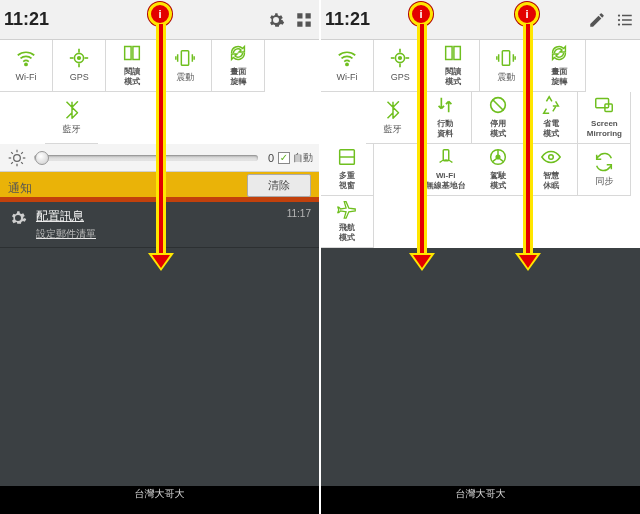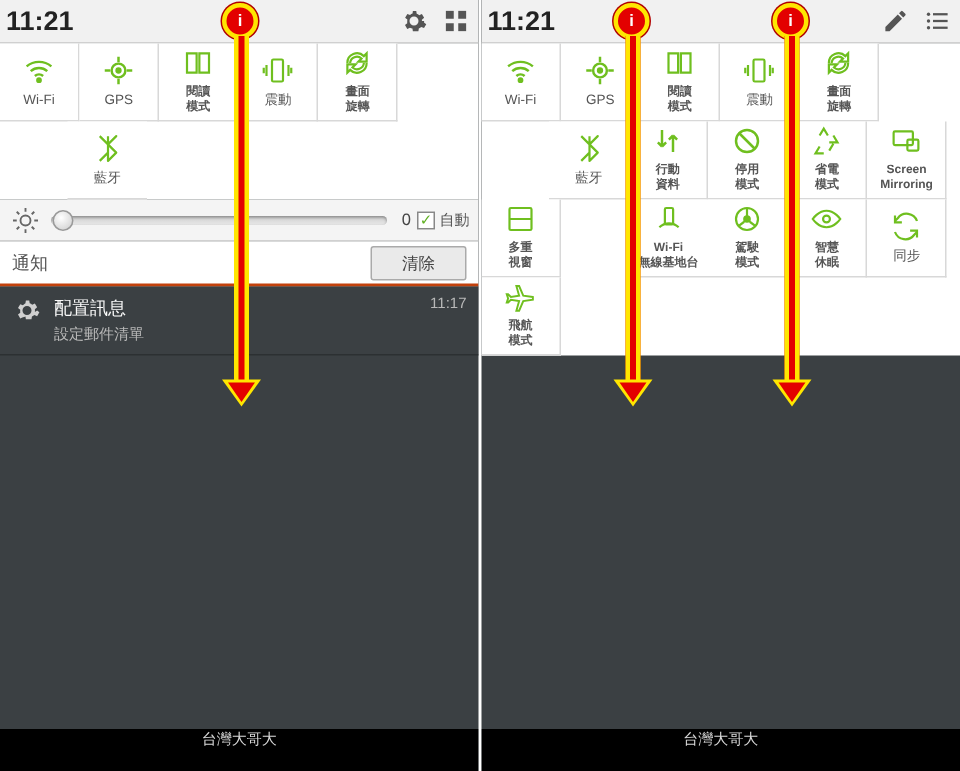--- a/index.html
+++ b/index.html
@@ -16,21 +16,21 @@
     width: 319px;
     height: 514px;
     position: relative;
     background: #3b4043;
     overflow: hidden;
   }
   .panel + .panel { margin-left: 2px; }
 
   
   .statusbar {
-    height: 29px;
+    height: 40px;
     background: #f1f1f1;
     display: flex;
     align-items: center;
     padding: 0 4px;
     border-bottom: 1px solid #d0d0d0;
   }
   .statusbar .clock { font-size: 18px; font-weight: bold; color: #222; }
   .statusbar .spacer { flex: 1; }
   .sb-ico { width: 22px; height: 22px; display: flex; align-items:center; justify-content:center; margin-left: 6px; color:#555;}
   .sb-ico svg { width: 18px; height: 18px; }
@@ -88,45 +88,45 @@
     background: radial-gradient(circle at 40% 35%, #fff, #ccc);
     border: 1px solid #999;
   }
   .brightness .val { font-size: 11px; color:#444; margin: 0 4px;}
   .brightness .chk { width: 12px; height: 12px; border: 1px solid #888; background:#fff; margin-right:3px; display:inline-flex; align-items:center; justify-content:center;}
   .brightness .chk.on::after { content:"✓"; font-size:10px; color:#5fb020; }
   .brightness .chklbl { font-size: 10px; color:#555; }
 
   .subhead {
     height: 30px;
-    background: #ffffff;
-    display: flex;
-    align-items: center;
+    background: #eab308;
+    display: flex;
+    align-items: flex-end;
     padding: 0 8px;
-    border-bottom: 2px solid #c2410c;
+    border-bottom: 5px solid #c2410c;
   }
   .subhead .title { font-size: 12px; color: #555; flex:1;}
   .subhead .clearbtn {
     border: 1px solid #aaa;
     background: #eaeaea;
     font-size: 11px;
     color: #444;
     padding: 3px 20px;
     border-radius: 2px;
   }
 
   .notif {
     background: #3b4043;
     border-bottom: 1px solid #2c3032;
     display: flex;
     padding: 6px 8px;
     color: #e8e8e8;
   }
   .notif .nicon { width: 20px; height:20px; display:flex; align-items:center; justify-content:center; margin-right:8px; color:#cfcfcf;}
-  .notif .ntext { flex:1; }
+  .notif .ntext { flex:1;text-decoration:underline; }
   .notif .ntitle { font-size: 12px; color:#fafafa;}
   .notif .nsub { font-size: 10px; color:#b8b8b8; margin-top:2px;}
   .notif .ntime { font-size: 10px; color:#b8b8b8;}
 
   .carrier {
     position: absolute;
     bottom: 0;
     left: 0; right: 0;
     height: 28px;
     background: #000;

